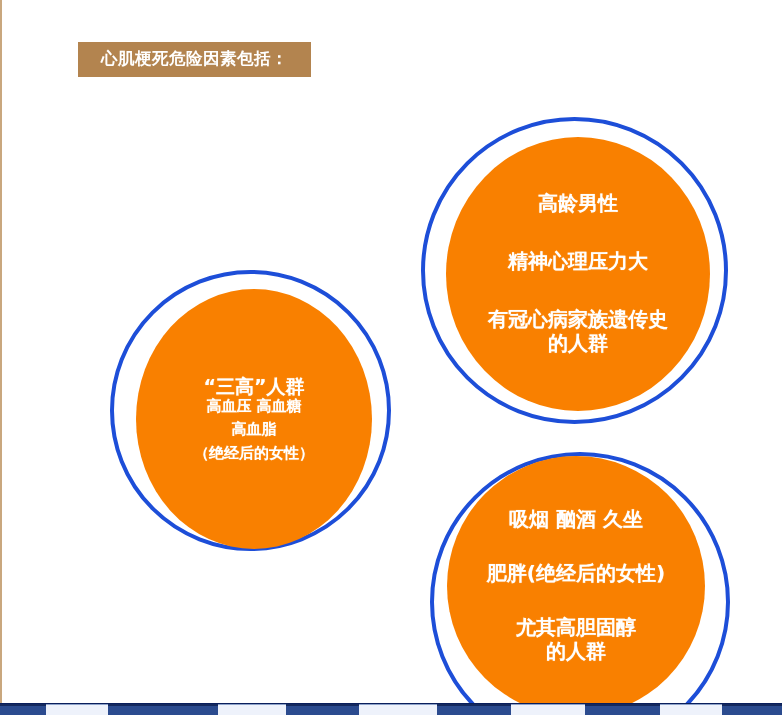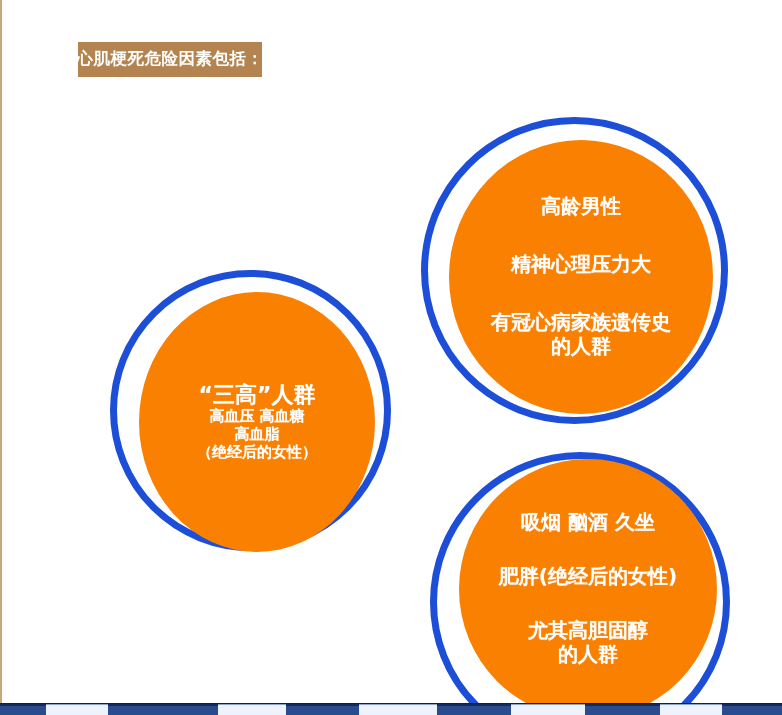--- a/index.html
+++ b/index.html
@@ -34,21 +34,21 @@
     width: 2px;
     height: 703px;
     background: #c9a77e;
   }
 
   
   #header-banner {
     position: absolute;
     left: 78px;
     top: 42px;
-    width: 184px;
+    width: 233px;
     height: 35px;
     background: #b3844f;
     display: flex;
     align-items: center;
     justify-content: center;
     box-sizing: border-box;
     padding: 0 10px;
   }
   #header-banner .banner-text {
     color: #ffffff;
@@ -56,21 +56,21 @@
     font-weight: bold;
     letter-spacing: 0.5px;
     white-space: nowrap;
     line-height: 1;
   }
 
   
   .bubble {
     position: absolute;
     border-radius: 50%;
-    border: 7px solid #1d4ed8;
+    border: 4px solid #1d4ed8;
     background: #ffffff;
     box-sizing: border-box;
   }
   .bubble .fill {
     position: absolute;
     border-radius: 50%;
     background: #f98000;
     display: flex;
     flex-direction: column;
     align-items: center;
@@ -94,22 +94,22 @@
     height: 281px;
   }
   #bubble-sangao .fill {
     left: 22px;
     top: 15px;
     width: 236px;
     height: 260px;
     padding: 0 10px;
   }
   #bubble-sangao .line { font-size: 15px; }
-  #bubble-sangao .line.title { font-size: 22px; }
-  #bubble-sangao .line.tight { margin-top: 0; }
+  #bubble-sangao .line.title { font-size: 19px; }
+  #bubble-sangao .line.tight { margin-top: 6px; }
 
   
   #bubble-demographic {
     left: 421px;
     top: 117px;
     width: 307px;
     height: 307px;
   }
   #bubble-demographic .fill {
     left: 21px;
@@ -123,21 +123,21 @@
   #bubble-demographic .line.tight { margin-top: 1px; }
 
   
   #bubble-lifestyle {
     left: 430px;
     top: 452px;
     width: 300px;
     height: 300px;
   }
   #bubble-lifestyle .fill {
-    left: 22px;
+    left: 13px;
     top: 0px;
     width: 258px;
     height: 260px;
     padding: 0 6px;
   }
   #bubble-lifestyle .line { font-size: 20px; }
   #bubble-lifestyle .line.gap { margin-bottom: 30px; }
   #bubble-lifestyle .line.tight { margin-top: 1px; }
 
   

